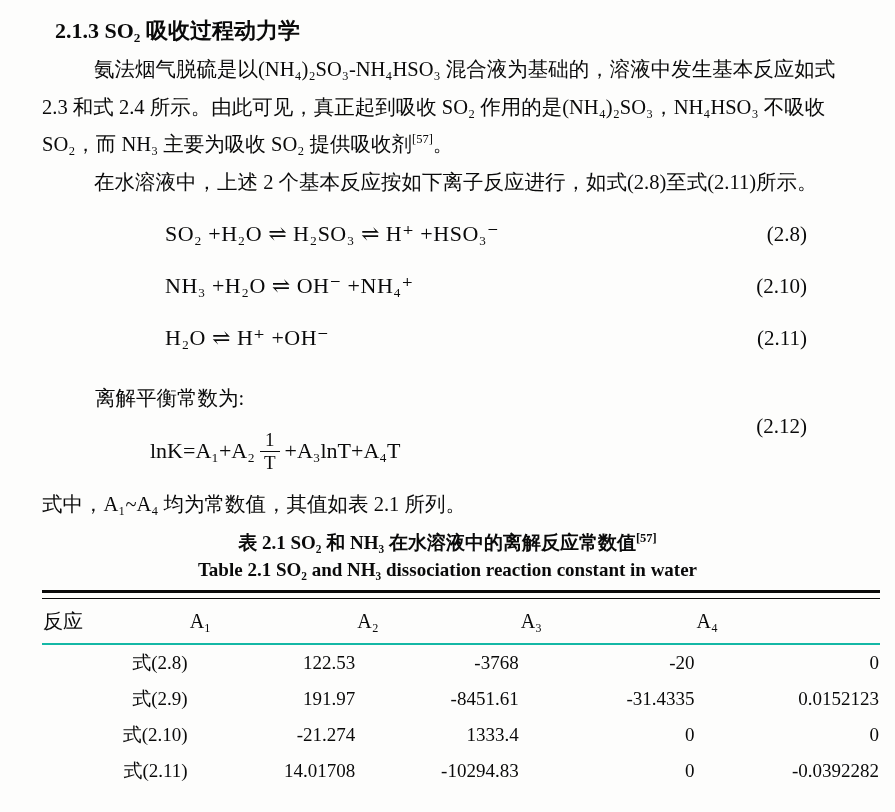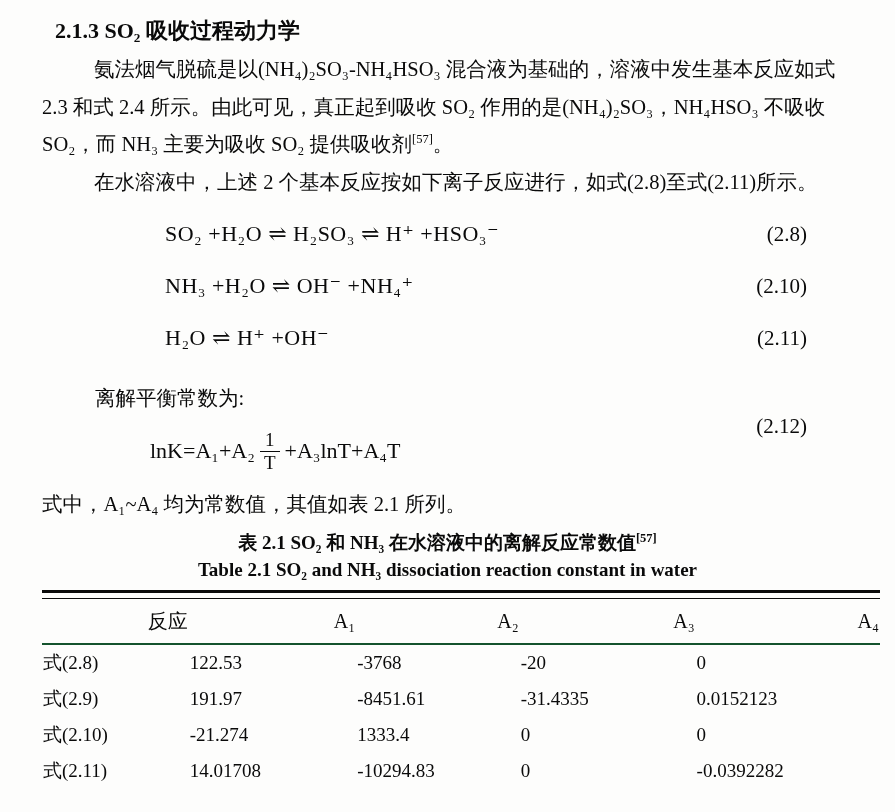--- a/index.html
+++ b/index.html
@@ -45,23 +45,23 @@
   .table-wrap { margin:9px 15px 0 42px; }
   .rule-top { height:5px; border-top:3px solid #0a0a0a; border-bottom:1.5px solid #0a0a0a; }
   table.constants { width:100%; border-collapse:collapse; table-layout:fixed; }
   table.constants col.c0 { width:17.5%; }
   table.constants col.c1 { width:20%; }
   table.constants col.c2 { width:19.5%; }
   table.constants col.c3 { width:21%; }
   table.constants col.c4 { width:22%; }
   table.constants thead th {
     font-weight:normal; font-size:20px; height:42px;
-    border-bottom:2px solid #14532d; text-align:right;
+    border-bottom:2px solid #14b8a6; text-align:left;
   }
-  table.constants tbody td { text-align:left; font-size:19px; height:34px;margin-top:28px; }
+  table.constants tbody td { text-align:right; font-size:19px; height:34px;margin-top:28px; }
 </style>
 </head>
 <body>
 
 <div class="page">
 
   <div class="heading">
     <span>2.1.3</span>
     <span>SO₂ 吸收过程动力学</span>
   </div>

